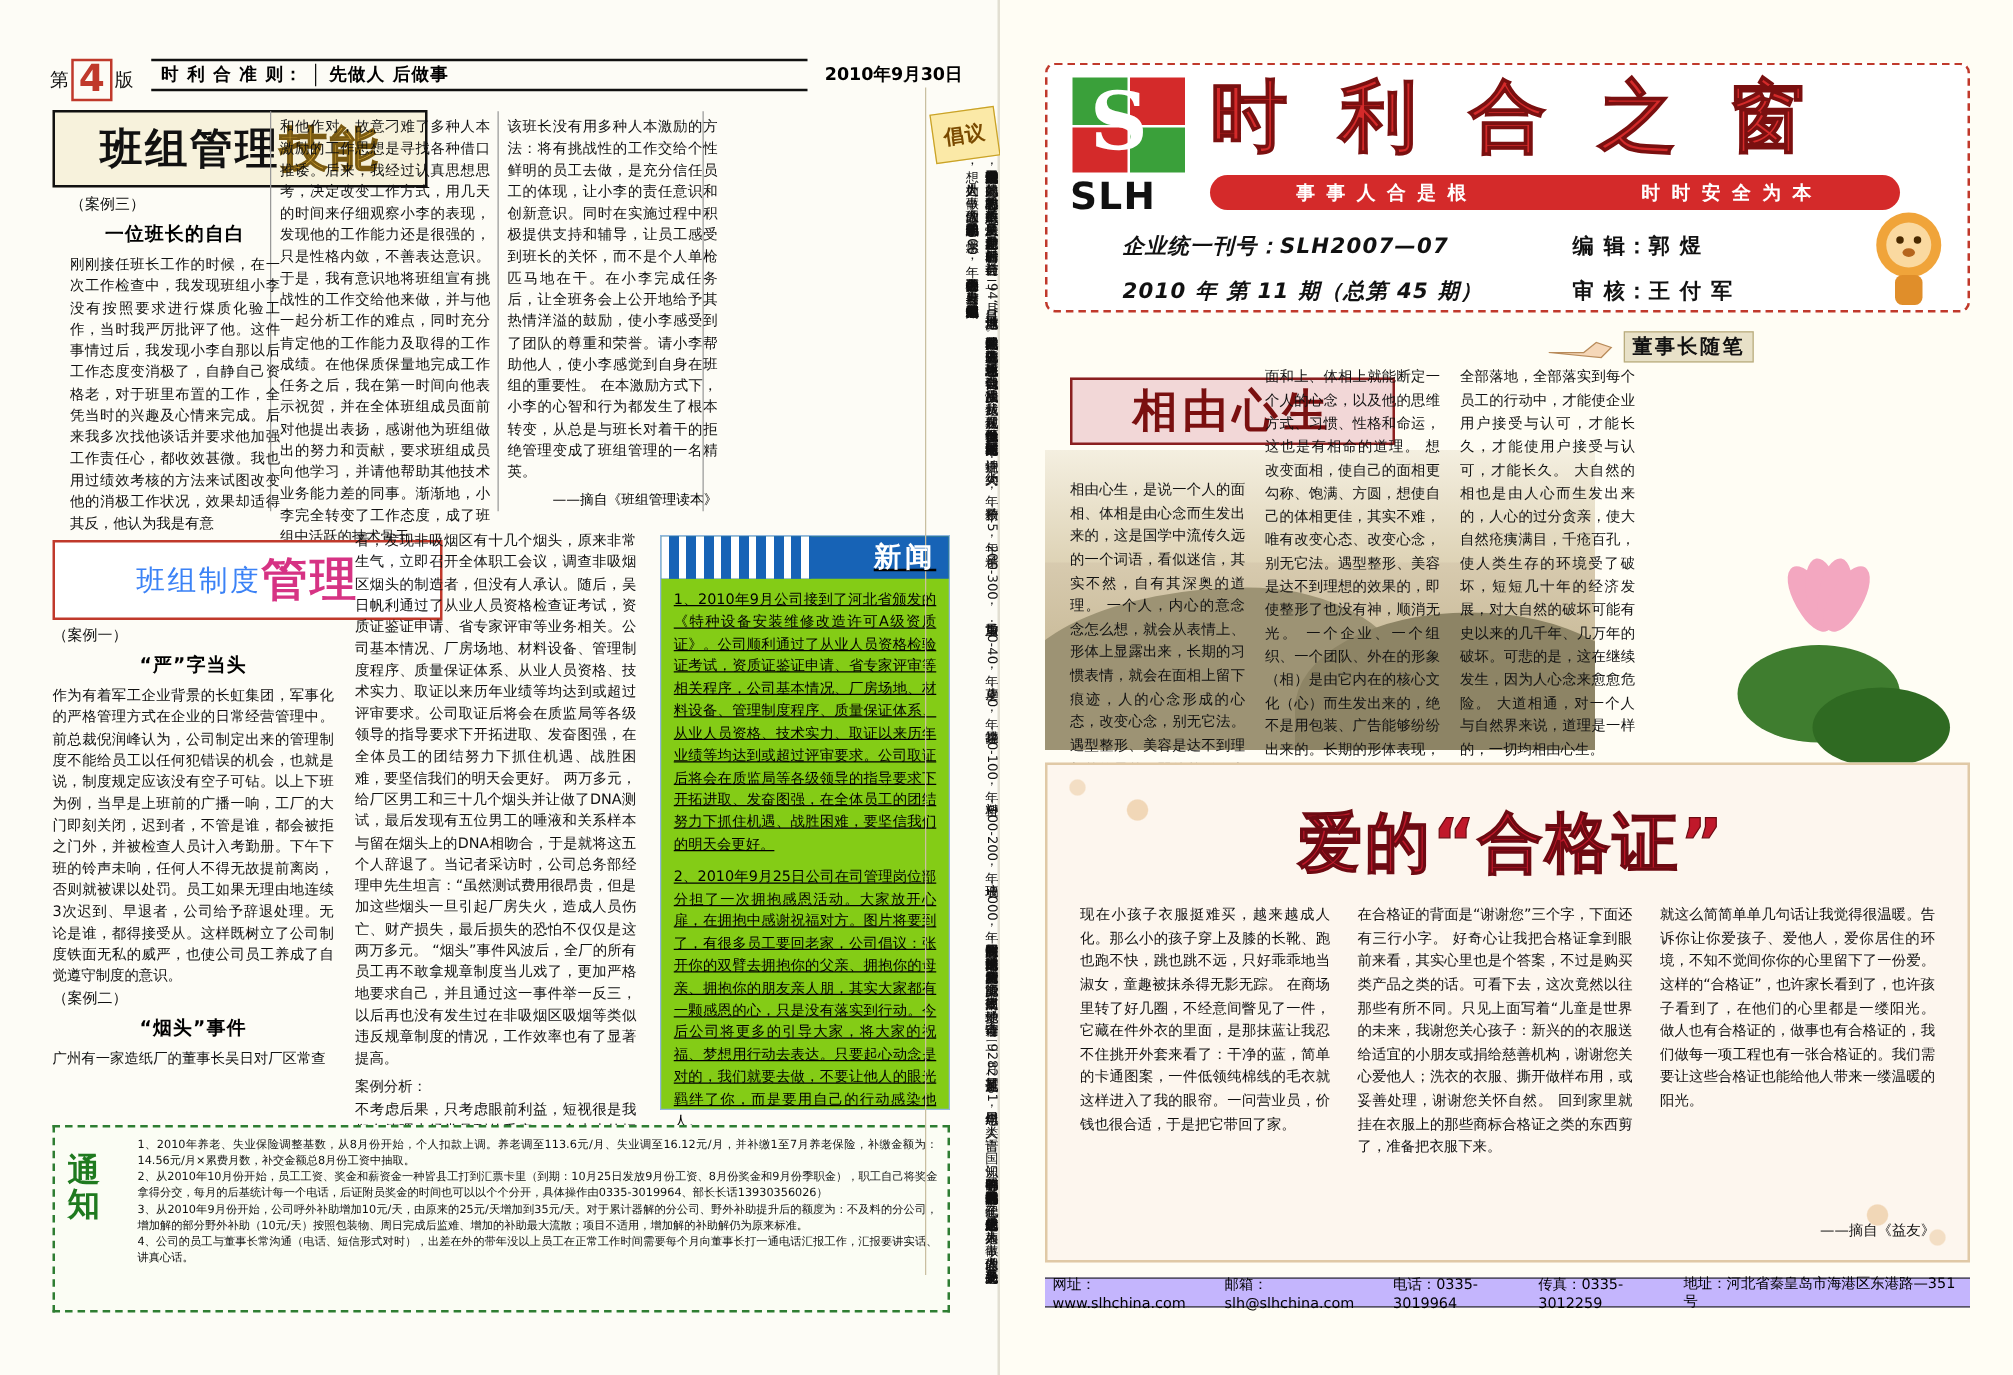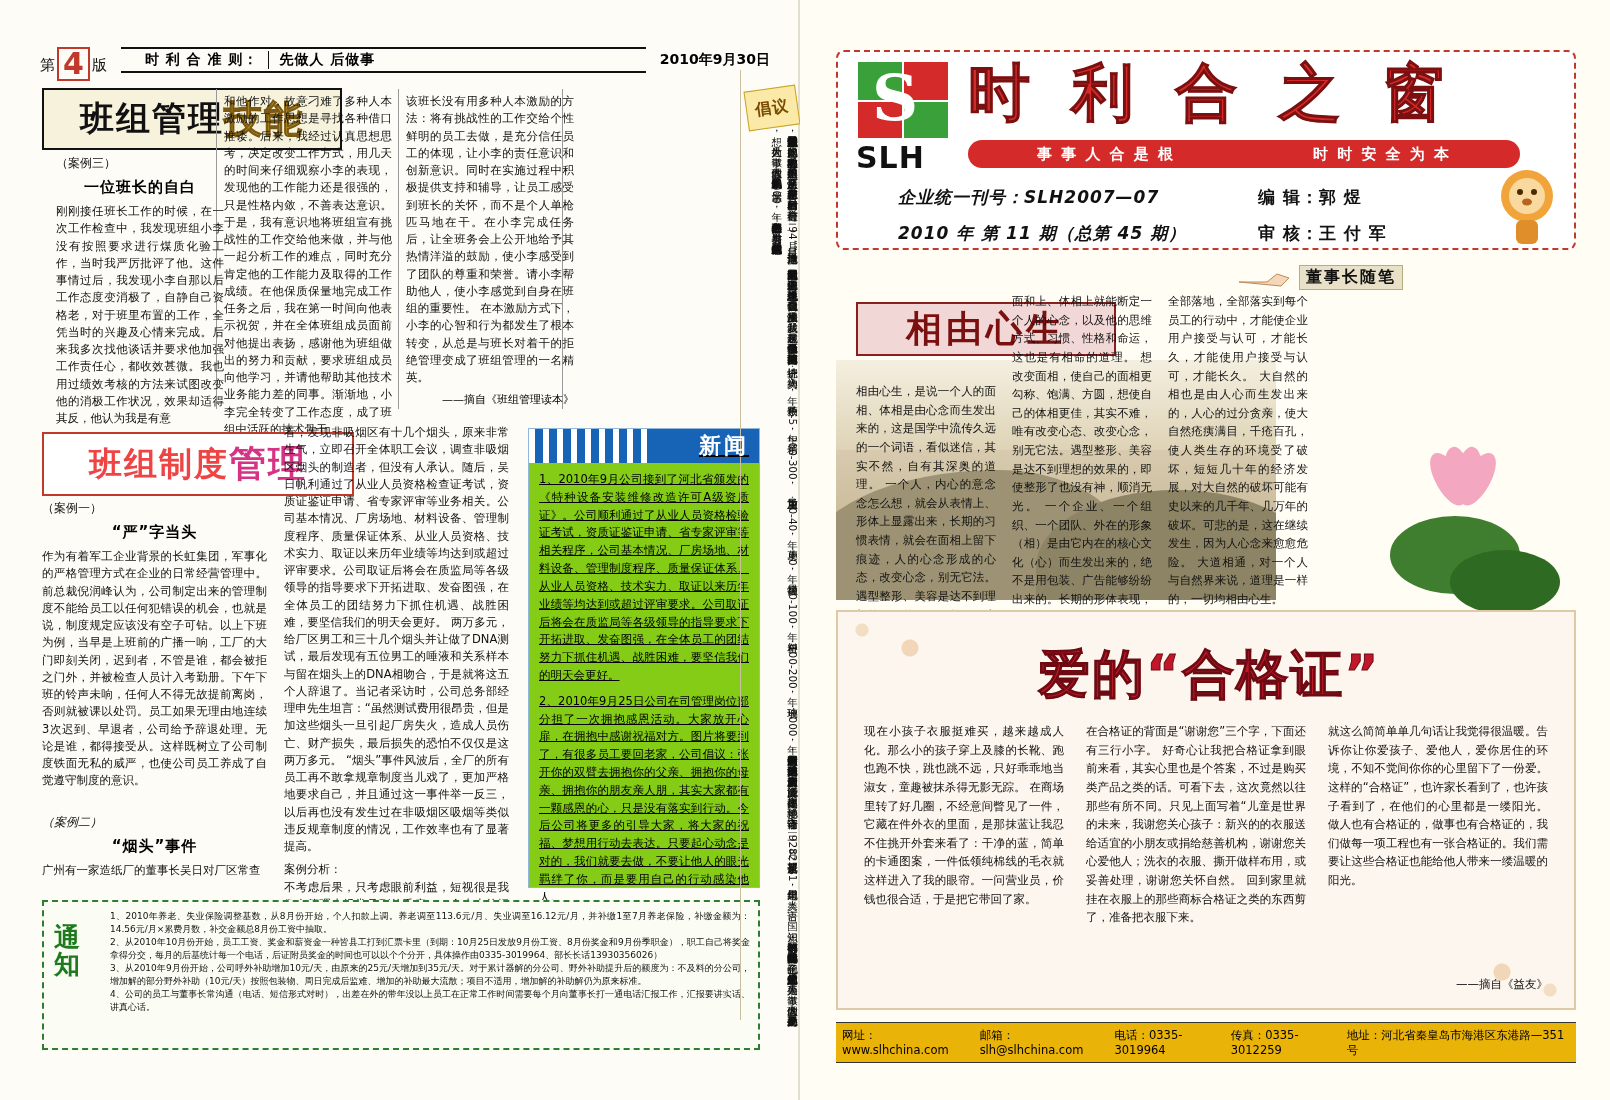--- a/index.html
+++ b/index.html
@@ -25,21 +25,21 @@
   .pg-num .big {
     font-size:30px; font-weight:bold; color:#c0392b;
     border:2px solid #c0392b; padding:0 4px; line-height:1;
     position:relative; top:4px;
   }
   .hdr-motto {
     flex:1; border-top:2px solid #111; border-bottom:2px solid #111;
     height:26px; display:flex; align-items:center; gap:10px; padding:0 8px;
     font-size:14px; font-weight:bold; letter-spacing:1px;
   }
-  .hdr-motto .lbl { border-right:1px solid #111; padding-right:10px;margin-left:16px; }
+  .hdr-motto .lbl { border-right:1px solid #111; padding-right:10px; }
   .hdr-date { font-size:14px; font-weight:bold; white-space:nowrap; }
 
   
   .title-box1 {
     position:absolute; left:42px; top:88px; width:300px; height:62px;
     border:2px solid #111; background:#f7f2dc;
     display:flex; align-items:center; justify-content:center;
   }
   .title-box1 .t-a { font-size:34px; font-weight:bold; color:#111; letter-spacing:2px; }
   .title-box1 .t-b { font-size:38px; font-weight:bold; color:#e8b53a; -webkit-text-stroke:1px #7a5a12; letter-spacing:2px; }
@@ -60,21 +60,21 @@
   .sec1 .divider-v {
     position:absolute; top:-66px; width:1px; height:320px; background:#999;
   }
 
   
   .title-box2 {
     position:absolute; left:42px; top:432px; width:312px; height:64px;
     border:2px solid #c0392b; background:#fff;
     display:flex; align-items:center; justify-content:center;
   }
-  .title-box2 .t-a { font-size:33px; font-weight:bold; color:#ef4444; letter-spacing:2px; }
+  .title-box2 .t-a { font-size:23px; font-weight:normal; color:#3b82f6; letter-spacing:2px; }
   .title-box2 .t-b { font-size:37px; font-weight:bold; color:#d63384; letter-spacing:2px; }
 
   .sec2 { position:absolute; left:42px; top:500px; width:718px; }
   .sec2 .c1 { position:absolute; left:0; top:0; width:225px; }
   .sec2 .c2 { position:absolute; left:242px; top:-76px; width:225px; }
 
   
   .news-box {
     position:absolute; left:528px; top:428px; width:232px; height:460px;
     background:#84cc16; border:1px solid #8fb6dd;text-decoration:underline;
@@ -203,24 +203,24 @@
   }
   .love-title {
     position:absolute; left:200px; top:28px; width:420px; height:70px;
     font-size:52px; font-weight:bold; color:#c0182a; letter-spacing:2px;
     -webkit-text-stroke:1px #6d0a12; white-space:nowrap;
   }
   .love-col { position:absolute; font-size:11.5px; line-height:1.62; text-align:justify; color:#111; }
 
   
   .footer {
-    position:absolute; left:836px; top:1022px; width:740px; height:41px;
+    position:absolute; left:836px; top:1022px; width:740px; height:24px;
     border-top:1px solid #333; border-bottom:1px solid #333;
     display:flex; align-items:center; justify-content:space-between;
-    font-size:11.5px; padding:0 6px; background:#eab308;
+    font-size:11.5px; padding:0 6px; background:#c4b5fd;
   }
   
   .page-sep { position:absolute; left:798px; top:0; width:2px; height:1100px; background:#e2dfd2; }
   .inv-badge {
     position:absolute; left:746px; top:88px; width:52px; height:40px;
     background:#fbe9a7; border:1px solid #c9a227; transform:rotate(-8deg);
     display:flex; align-items:center; justify-content:center;
     font-size:16px; font-weight:bold; color:#7a4a00; letter-spacing:1px;
   }
   .mid-col {
@@ -282,21 +282,21 @@
     <div class="title-box2">
       <span class="t-a">班组制度</span>
       <span class="t-b">管理</span>
     </div>
 
     <div class="sec2">
       <div class="c1">
         <div class="case-label">（案例一）</div>
         <div class="col-head">“严”字当头</div>
         <div class="col-text">作为有着军工企业背景的长虹集团，军事化的严格管理方式在企业的日常经营管理中。前总裁倪润峰认为，公司制定出来的管理制度不能给员工以任何犯错误的机会，也就是说，制度规定应该没有空子可钻。以上下班为例，当早是上班前的广播一响，工厂的大门即刻关闭，迟到者，不管是谁，都会被拒之门外，并被检查人员计入考勤册。下午下班的铃声未响，任何人不得无故提前离岗，否则就被课以处罚。员工如果无理由地连续3次迟到、早退者，公司给予辞退处理。无论是谁，都得接受从。这样既树立了公司制度铁面无私的威严，也使公司员工养成了自觉遵守制度的意识。</div>
-        <div class="case-label" style="margin-top:24px;font-style:italic;">（案例二）</div>
+        <div class="case-label" style="margin-top:0;">（案例二）</div>
         <div class="col-head">“烟头”事件</div>
         <div class="col-text">广州有一家造纸厂的董事长吴日对厂区常查</div>
       </div>
       <div class="c2">
         <div class="col-text">看，发现非吸烟区有十几个烟头，原来非常生气，立即召开全体职工会议，调查非吸烟区烟头的制造者，但没有人承认。随后，吴日帆利通过了从业人员资格检查证考试，资质证鉴证申请、省专家评审等业务相关。公司基本情况、厂房场地、材料设备、管理制度程序、质量保证体系、从业人员资格、技术实力、取证以来历年业绩等均达到或超过评审要求。公司取证后将会在质监局等各级领导的指导要求下开拓进取、发奋图强，在全体员工的团结努力下抓住机遇、战胜困难，要坚信我们的明天会更好。
 两万多元，给厂区男工和三十几个烟头并让做了DNA测试，最后发现有五位男工的唾液和关系样本与留在烟头上的DNA相吻合，于是就将这五个人辞退了。当记者采访时，公司总务部经理申先生坦言：“虽然测试费用很昂贵，但是加这些烟头一旦引起厂房失火，造成人员伤亡、财产损失，最后损失的恐怕不仅仅是这两万多元。
 “烟头”事件风波后，全厂的所有员工再不敢拿规章制度当儿戏了，更加严格地要求自己，并且通过这一事件举一反三，以后再也没有发生过在非吸烟区吸烟等类似违反规章制度的情况，工作效率也有了显著提高。</div>
         <div class="col-text" style="margin-top:6px;">案例分析：</div>
         <div class="col-text">不考虑后果，只考虑眼前利益，短视很是我们在管理上经常见到的毛病。一个小小的烟头似乎毫不起眼，但往往还是很多重大事故的罪魁祸首。一旦发生事故后，再来更视这些小小的烟头，恐怕为时已晚，造成的损失已经无法弥补了。</div>
         <div class="source-right">——摘自《班组管理读本》</div>

